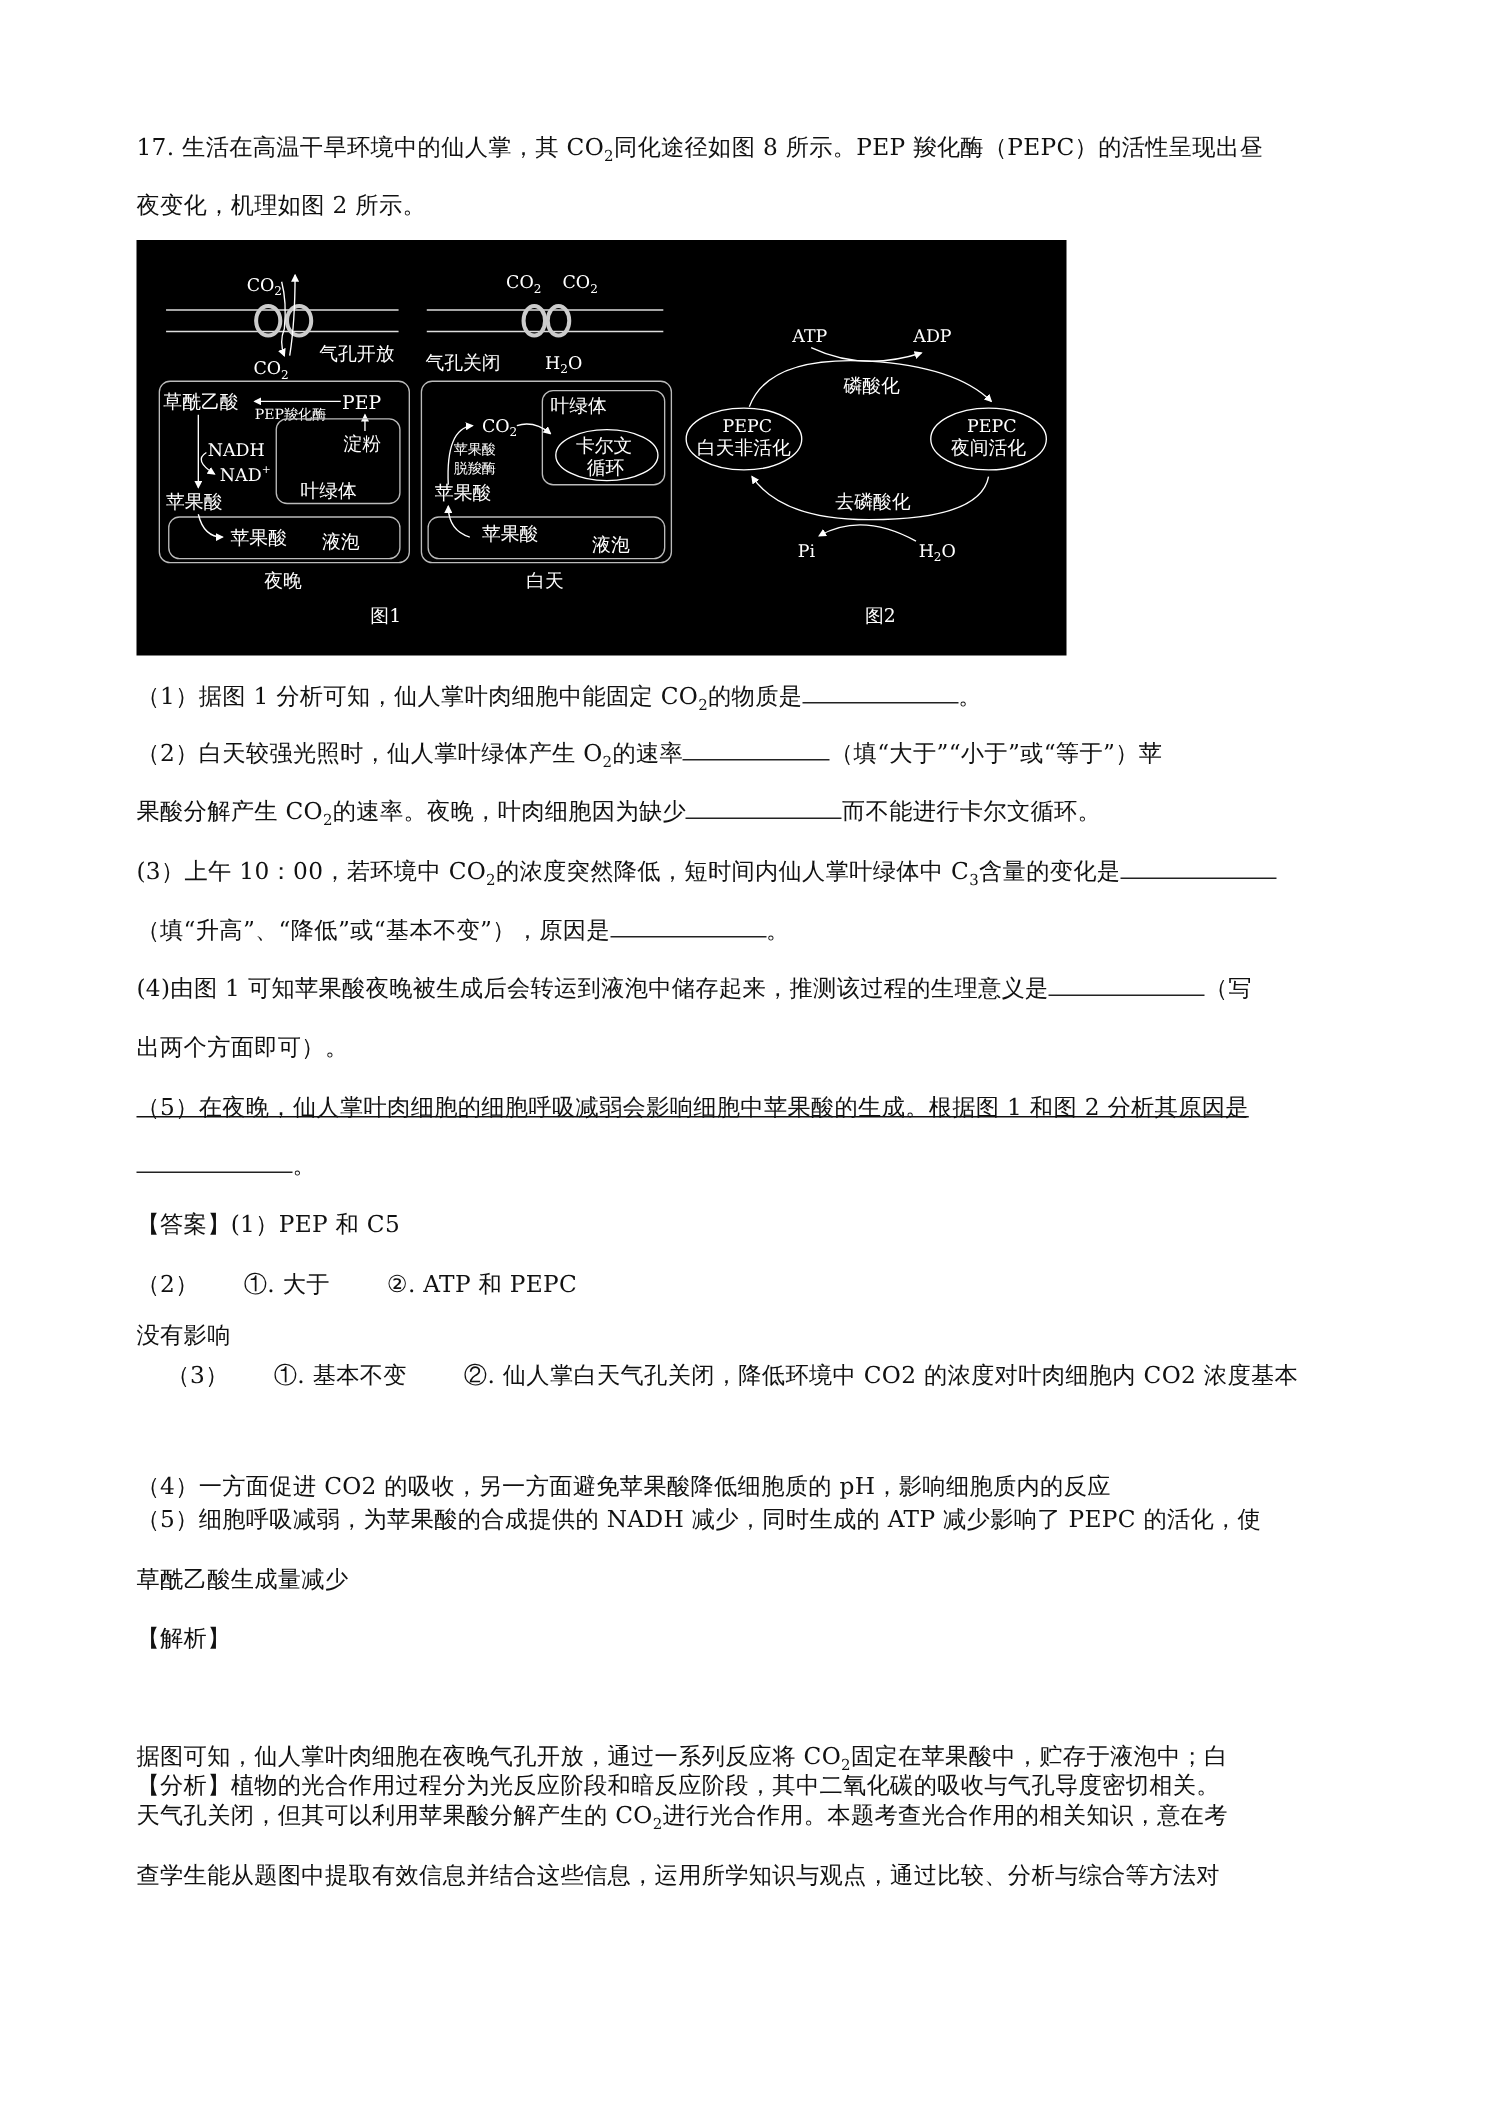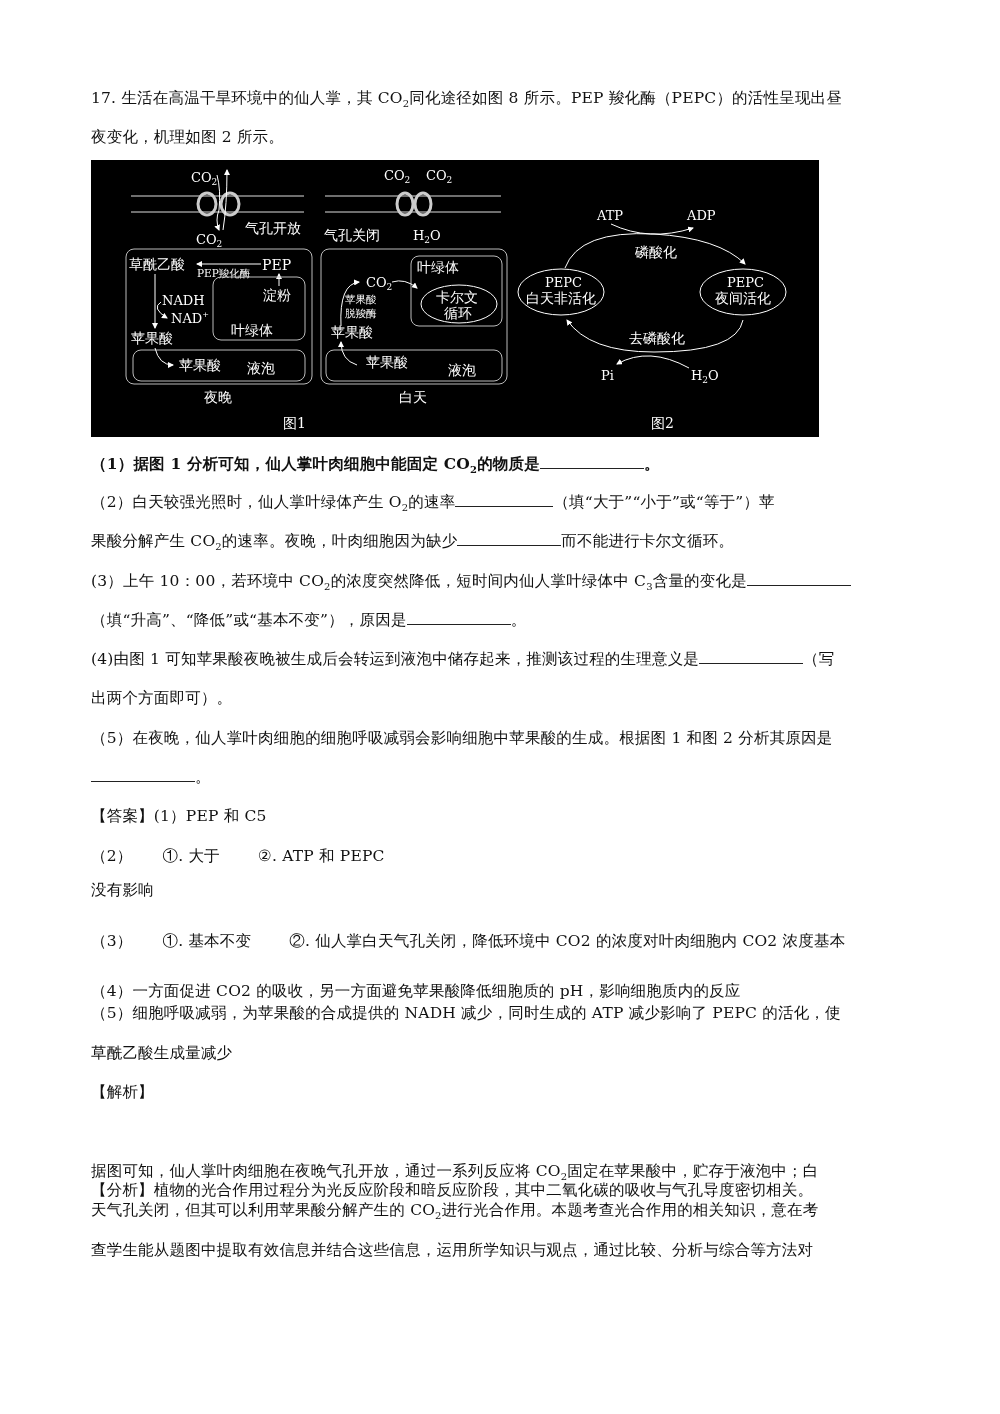--- a/index.html
+++ b/index.html
@@ -1,21 +1,21 @@
 <!DOCTYPE html>
 <html><head>
 <meta charset="utf-8">
 <style>
   html, body { margin:0; padding:0; background:#ffffff; }
   body { width:1000px; height:1414px; position:relative; overflow:hidden;
          font-family:"DejaVu Serif","Liberation Serif",serif; color:#111; }
   .line { position:absolute; left:91px; font-size:15.5px; line-height:20px; white-space:nowrap; letter-spacing:0.2px; }
   .blank { display:inline-block; border-bottom:1px solid #222; height:14px; vertical-align:baseline; }
   sub, sup { font-size:10px; line-height:0; }
-  #figure { position:absolute; left:91px; top:160px; width:728px; height:277px; background:#000; }
+  #figure { position:absolute; left:91px; top:160px; width:620px; height:277px; background:#000; }
   #figure svg { width:100%; height:100%; display:block; }
   #figure text { font-family:"DejaVu Serif","Liberation Serif",serif; fill:#fff; }
 </style>
 </head>
 <body>
 
 <div class="line" style="top:88px;">
   <span>17.</span>
   <span>生活在高温干旱环境中的仙人掌，其 CO</span><sub>2</sub><span>同化途径如图 8 所示。PEP 羧化酶（PEPC）的活性呈现出昼</span>
 </div>
@@ -119,55 +119,55 @@
       <path d="M634,160 Q628,192 545,192 Q480,192 458,160" stroke="#fff" fill="none" stroke-width="1" marker-end="url(#ah)"></path>
       <text x="520" y="183" font-size="14">去磷酸化</text>
       <path d="M580,208 Q540,186 508,204" stroke="#fff" fill="none" stroke-width="1" marker-end="url(#ah)"></path>
       <text x="492" y="220" font-size="13">Pi</text>
       <text x="582" y="220" font-size="13"><tspan>H</tspan><tspan font-size="9" dy="3">2</tspan><tspan dy="-3">O</tspan></text>
       <text x="542" y="268" font-size="14">图2</text>
     </g>
   </svg>
 </div>
 
-<div class="line" style="top:454px;font-weight:bold;">
+<div class="line" style="top:454px;">
   <span>（1）据图 1 分析可知，仙人掌叶肉细胞中能固定 CO</span><sub>2</sub><span>的物质是</span><span class="blank" style="width:104px;"></span><span>。</span>
 </div>
 <div class="line" style="top:492px;">
   <span>（2）白天较强光照时，仙人掌叶绿体产生 O</span><sub>2</sub><span>的速率</span><span class="blank" style="width:98px;"></span><span>（填“大于”“小于”或“等于”）苹</span>
 </div>
 <div class="line" style="top:531px;">
   <span>果酸分解产生 CO</span><sub>2</sub><span>的速率。夜晚，叶肉细胞因为缺少</span><span class="blank" style="width:104px;"></span><span>而不能进行卡尔文循环。</span>
 </div>
 <div class="line" style="top:571px;">
   <span>(3）上午 10：00，若环境中 CO</span><sub>2</sub><span>的浓度突然降低，短时间内仙人掌叶绿体中 C</span><sub>3</sub><span>含量的变化是</span><span class="blank" style="width:104px;"></span>
 </div>
 <div class="line" style="top:610px;">
   <span>（填“升高”、“降低”或“基本不变”），原因是</span><span class="blank" style="width:104px;"></span><span>。</span>
 </div>
 <div class="line" style="top:649px;">
   <span>(4)由图 1 可知苹果酸夜晚被生成后会转运到液泡中储存起来，推测该过程的生理意义是</span><span class="blank" style="width:104px;"></span><span>（写</span>
 </div>
 <div class="line" style="top:688px;">
   <span>出两个方面即可）。</span>
 </div>
-<div class="line" style="top:728px;">
+<div class="line" style="top:728px;text-decoration:underline;">
   <span>（5）在夜晚，仙人掌叶肉细胞的细胞呼吸减弱会影响细胞中苹果酸的生成。根据图 1 和图 2 分析其原因是</span>
 </div>
 <div class="line" style="top:767px;">
   <span class="blank" style="width:104px;"></span><span>。</span>
 </div>
 
 <div class="line" style="top:806px;">
   <span>【答案】</span><span>(1）PEP 和 C5</span>
 </div>
 <div class="line" style="top:846px;">
   <span>（2）</span><span style="display:inline-block;width:30px;"></span><span>①. 大于</span><span style="display:inline-block;width:38px;"></span><span>②. ATP 和 PEPC</span>
 </div>
-<div class="line" style="top:931px;">
+<div class="line" style="top:907px;margin-left:20px;">
   <span>（3）</span><span style="display:inline-block;width:30px;"></span><span>①. 基本不变</span><span style="display:inline-block;width:38px;"></span><span>②. 仙人掌白天气孔关闭，降低环境中 CO2 的浓度对叶肉细胞内 CO2 浓度基本</span>
 </div>
 <div class="line" style="top:880px;">
   <span>没有影响</span>
 </div>
 <div class="line" style="top:964px;margin-top:17px;">
   <span>（4）一方面促进 CO2 的吸收，另一方面避免苹果酸降低细胞质的 pH，影响细胞质内的反应</span>
 </div>
 <div class="line" style="top:1003px;">
   <span>（5）细胞呼吸减弱，为苹果酸的合成提供的 NADH 减少，同时生成的 ATP 减少影响了 PEPC 的活化，使</span>

